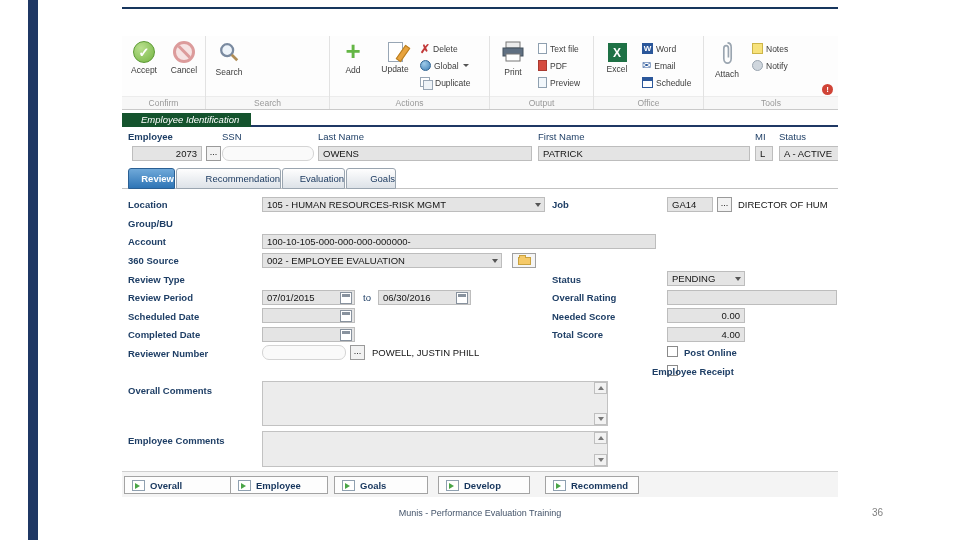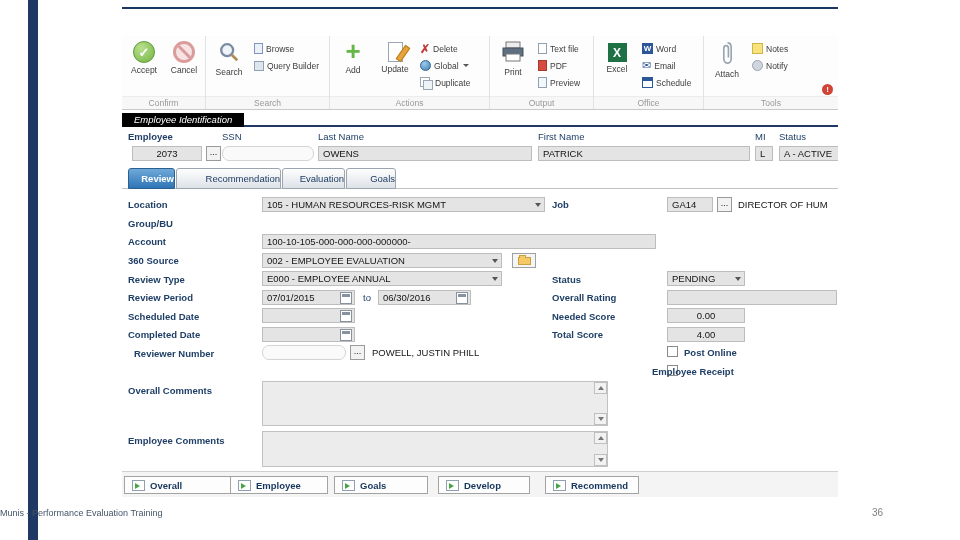--- a/index.html
+++ b/index.html
@@ -37,27 +37,27 @@
 .sic-globe{display:inline-block;width:11px;height:11px;border-radius:50%;background:radial-gradient(circle at 35% 30%,#9ecbea,#3f7fb5);border:1px solid #2f6392}
 .sic-dup{display:inline-block;width:12px;height:12px;position:relative}
 .sic-dup::before{content:"";position:absolute;left:0;top:0;width:8px;height:8px;background:#fff;border:1px solid #98a6b5}
 .sic-dup::after{content:"";position:absolute;left:3px;top:3px;width:8px;height:8px;background:#eef3f8;border:1px solid #98a6b5}
 .sic-word{display:inline-flex;width:11px;height:11px;background:#2b579a;color:#fff;font-size:8px;font-weight:bold;align-items:center;justify-content:center}
 .sic-email{color:#2b579a;font-size:11px;line-height:11px}
 .tri-dn{width:0;height:0;border-left:3px solid transparent;border-right:3px solid transparent;border-top:3px solid #555;margin-left:1px}
 .ic-alert{position:absolute;left:700px;top:48px;width:11px;height:11px;border-radius:50%;background:#d04437;color:#fff;font-size:8px;font-weight:bold;display:flex;align-items:center;justify-content:center}
 
 .idbar{position:absolute;left:0;top:77px;width:716px;height:14px;border-bottom:2px solid #1f3864}
-.idtitle{display:inline-block;background:#000000;color:#fff;font-style:italic;font-size:9.5px;line-height:14px;padding:0 12px 0 12px}
+.idtitle{display:inline-block;background:#14532d;color:#fff;font-style:italic;font-size:9.5px;line-height:14px;padding:0 12px 0 19px}
 .lbl{position:absolute;font-size:9.5px;color:#1f3f66;font-weight:bold;white-space:nowrap}
 .lbl.reg{font-weight:normal}
 .val{position:absolute;font-size:9.5px;color:#141414;white-space:nowrap}
 .fld{position:absolute;height:15px;background:#e4e4e4;border:1px solid #bdbdbd;font-size:9.5px;line-height:13px;padding:0 4px;color:#141414;white-space:nowrap;overflow:hidden}
 .fld.white{background:#fafafa;border-color:#d4d4d4;border-radius:7px}
-.fld.num{text-align:center}
+.fld.num{text-align:right}
 .dda{position:absolute;right:3px;top:5px;width:0;height:0;border-left:3.5px solid transparent;border-right:3.5px solid transparent;border-top:4px solid #555;cursor:pointer}
 .ell{position:absolute;width:15px;height:15px;background:#f2f2f2;border:1px solid #9a9a9a;font-size:9px;line-height:10px;text-align:center;cursor:pointer}
 .cal{position:absolute;right:2px;top:1px;width:12px;height:12px;background:#fff;border:1px solid #88929e;cursor:pointer}
 .cal::before{content:"";position:absolute;left:1px;right:1px;top:1px;height:3px;background:#88929e}
 .folderbtn{position:absolute;width:24px;height:15px;background:#f5f5f5;border:1px solid #a0a0a0;display:flex;align-items:center;justify-content:center;cursor:pointer}
 .fold{width:13px;height:8px;background:#f5c968;border:1px solid #c9a23f;position:relative}
 .fold::before{content:"";position:absolute;top:-3px;left:0;width:5px;height:2px;background:#f5c968;border:1px solid #c9a23f;border-bottom:none}
 .cb{position:absolute;width:11px;height:11px;background:#fff;border:1px solid #8a8a8a;cursor:pointer}
 .ta{position:absolute;background:#ececec;border:1px solid #c2c2c2}
 .sbtn{position:absolute;width:13px;height:12px;background:#f2f2f2;border:1px solid #bfbfbf;display:flex;align-items:center;justify-content:center;cursor:pointer}
@@ -66,21 +66,21 @@
 
 .tab{position:absolute;top:132px;height:21px;line-height:20px;text-align:right;font-size:9.5px;color:#17365d;background:linear-gradient(#fefefe,#dde2e8);border:1px solid #9aa5b0;border-radius:3px 3px 0 0;cursor:pointer}
 .tab.active{background:linear-gradient(#70a9d9,#2e75b6);color:#fff;font-weight:bold;border-color:#2a5f93}
 .tabline{position:absolute;left:0;top:152px;width:716px;height:1px;background:#c3c3c3}
 
 .botbar{position:absolute;left:0;top:435px;width:716px;height:26px;background:#f4f4f4;border-top:1px solid #cfcfcf}
 .fbtn{position:absolute;top:4px;height:18px;background:#fdfdfd;border:1px solid #a3a3a3;display:flex;align-items:center;gap:5px;padding:0 7px;font-size:9.5px;font-weight:bold;color:#17365d;cursor:pointer}
 .fbic{width:13px;height:11px;background:#fff;border:1px solid #8fa0b0;position:relative;flex-shrink:0}
 .fbic::after{content:"";position:absolute;left:2px;bottom:1px;width:0;height:0;border-top:3px solid transparent;border-bottom:3px solid transparent;border-left:5px solid #4aa547}
 
-.caption{position:absolute;left:0;top:508px;width:960px;font-size:9px;color:#44546a}
+.caption{position:absolute;left:0;top:508px;width:960px;text-align:center;font-size:9px;color:#44546a}
 .pagenum{position:absolute;left:872px;top:507px;font-size:10px;color:#808080}
 </style>
 </head>
 <body>
 
 <div class="leftbar"></div>
 <div class="topline"></div>
 
 <div class="app">
 
@@ -102,30 +102,20 @@
     </div>
 
     <div class="tbsec" style="width:124px">
       <div class="tbmain">
         <div class="bigbtn">
           <span><svg width="22" height="22" viewBox="0 0 24 24">
                 <circle cx="10" cy="10" r="6.5" fill="#eef4fa" stroke="#7a8aa0" stroke-width="2.5"></circle>
                 <line x1="15" y1="15" x2="21" y2="21" stroke="#b08d57" stroke-width="3"></line>
               </svg></span>
           <span class="cap">Search</span>
-        </div>
-        <div class="stack">
-          <div class="smbtn">
-            <span class="sic sic-browse"></span>
-            <span>Browse</span>
-          </div>
-          <div class="smbtn">
-            <span class="sic sic-qb"></span>
-            <span>Query Builder</span>
-          </div>
         </div>
       </div>
       <div class="seclabel">Search</div>
     </div>
 
     <div class="tbsec" style="width:160px">
       <div class="tbmain">
         <div class="bigbtn">
           <span class="ic-add"><span>+</span></span>
           <span class="cap">Add</span>
@@ -264,34 +254,33 @@
   <span class="lbl" style="left:6px;top:200px">Account</span>
   <div class="fld" style="left:140px;top:198px;width:394px">100-10-105-000-000-000-000000-</div>
 
   <span class="lbl" style="left:6px;top:219px">360 Source</span>
   <div class="fld" style="left:140px;top:217px;width:240px"><span>002 - EMPLOYEE EVALUATION</span><span class="dda"></span></div>
   <div class="folderbtn" style="left:390px;top:217px">
       <span class="fold"></span>
     </div>
 
   <span class="lbl" style="left:6px;top:238px">Review Type</span>
-  <div class="fld" style="left:140px;top:235px;width:240px"><span>E000 - EMPLOYEE ANNUAL</span><span class="dda"></span></div>
 
   <span class="lbl" style="left:6px;top:256px">Review Period</span>
   <div class="fld" style="left:140px;top:254px;width:93px"><span>07/01/2015</span><span class="cal"></span></div>
   <span class="lbl reg" style="left:241px;top:256px">to</span>
   <div class="fld" style="left:256px;top:254px;width:93px"><span>06/30/2016</span><span class="cal"></span></div>
 
   <span class="lbl" style="left:6px;top:275px">Scheduled Date</span>
   <div class="fld" style="left:140px;top:272px;width:93px"><span></span><span class="cal"></span></div>
 
   <span class="lbl" style="left:6px;top:293px">Completed Date</span>
   <div class="fld" style="left:140px;top:291px;width:93px"><span></span><span class="cal"></span></div>
 
-  <span class="lbl" style="left:12px;top:312px">Reviewer Number</span>
+  <span class="lbl" style="left:6px;top:312px">Reviewer Number</span>
   <div class="fld white" style="left:140px;top:309px;width:84px"></div>
   <div class="ell" style="left:228px;top:309px">...</div>
   <span class="val" style="left:250px;top:311px">POWELL, JUSTIN PHILL</span>
 
   <span class="lbl" style="left:6px;top:349px">Overall Comments</span>
   <div class="ta" style="left:140px;top:345px;width:346px;height:45px"></div>
   <div class="sbtn" style="left:472px;top:346px">
       <span class="tu"></span>
     </div>
   <div class="sbtn" style="left:472px;top:377px">

